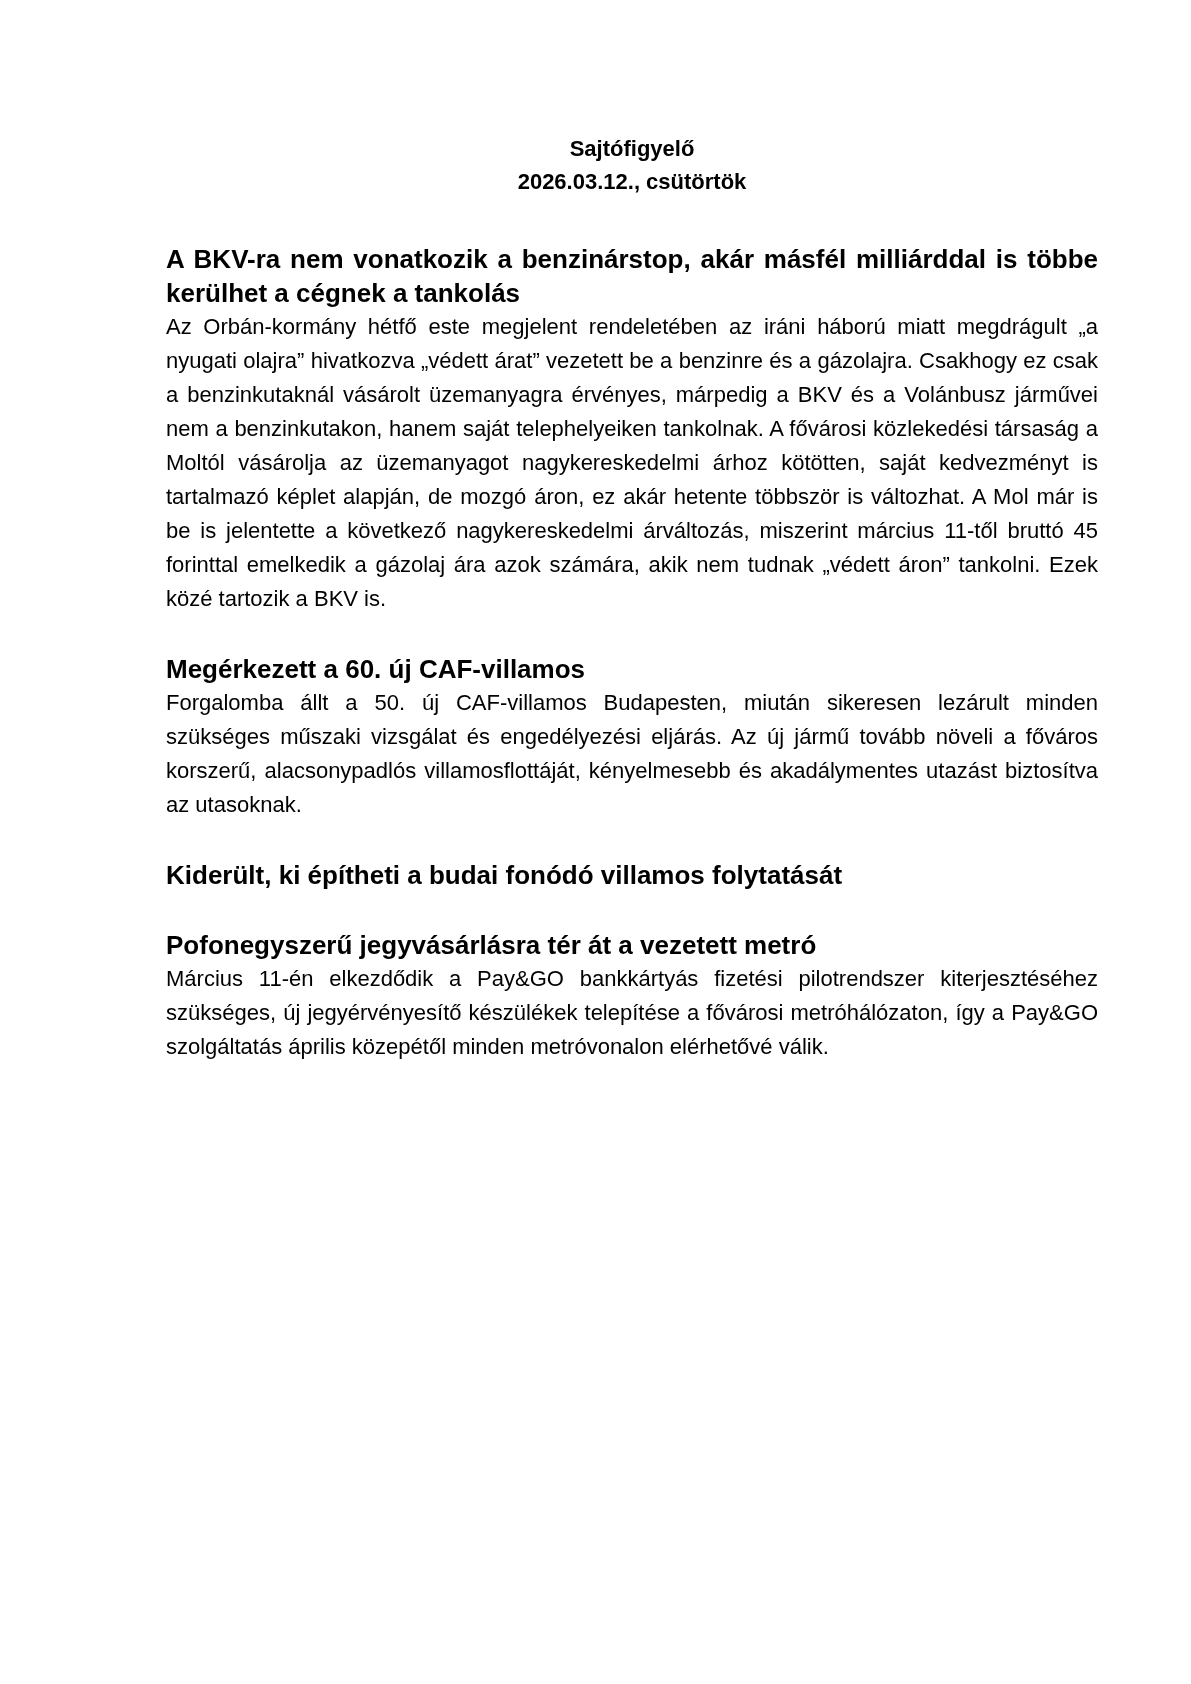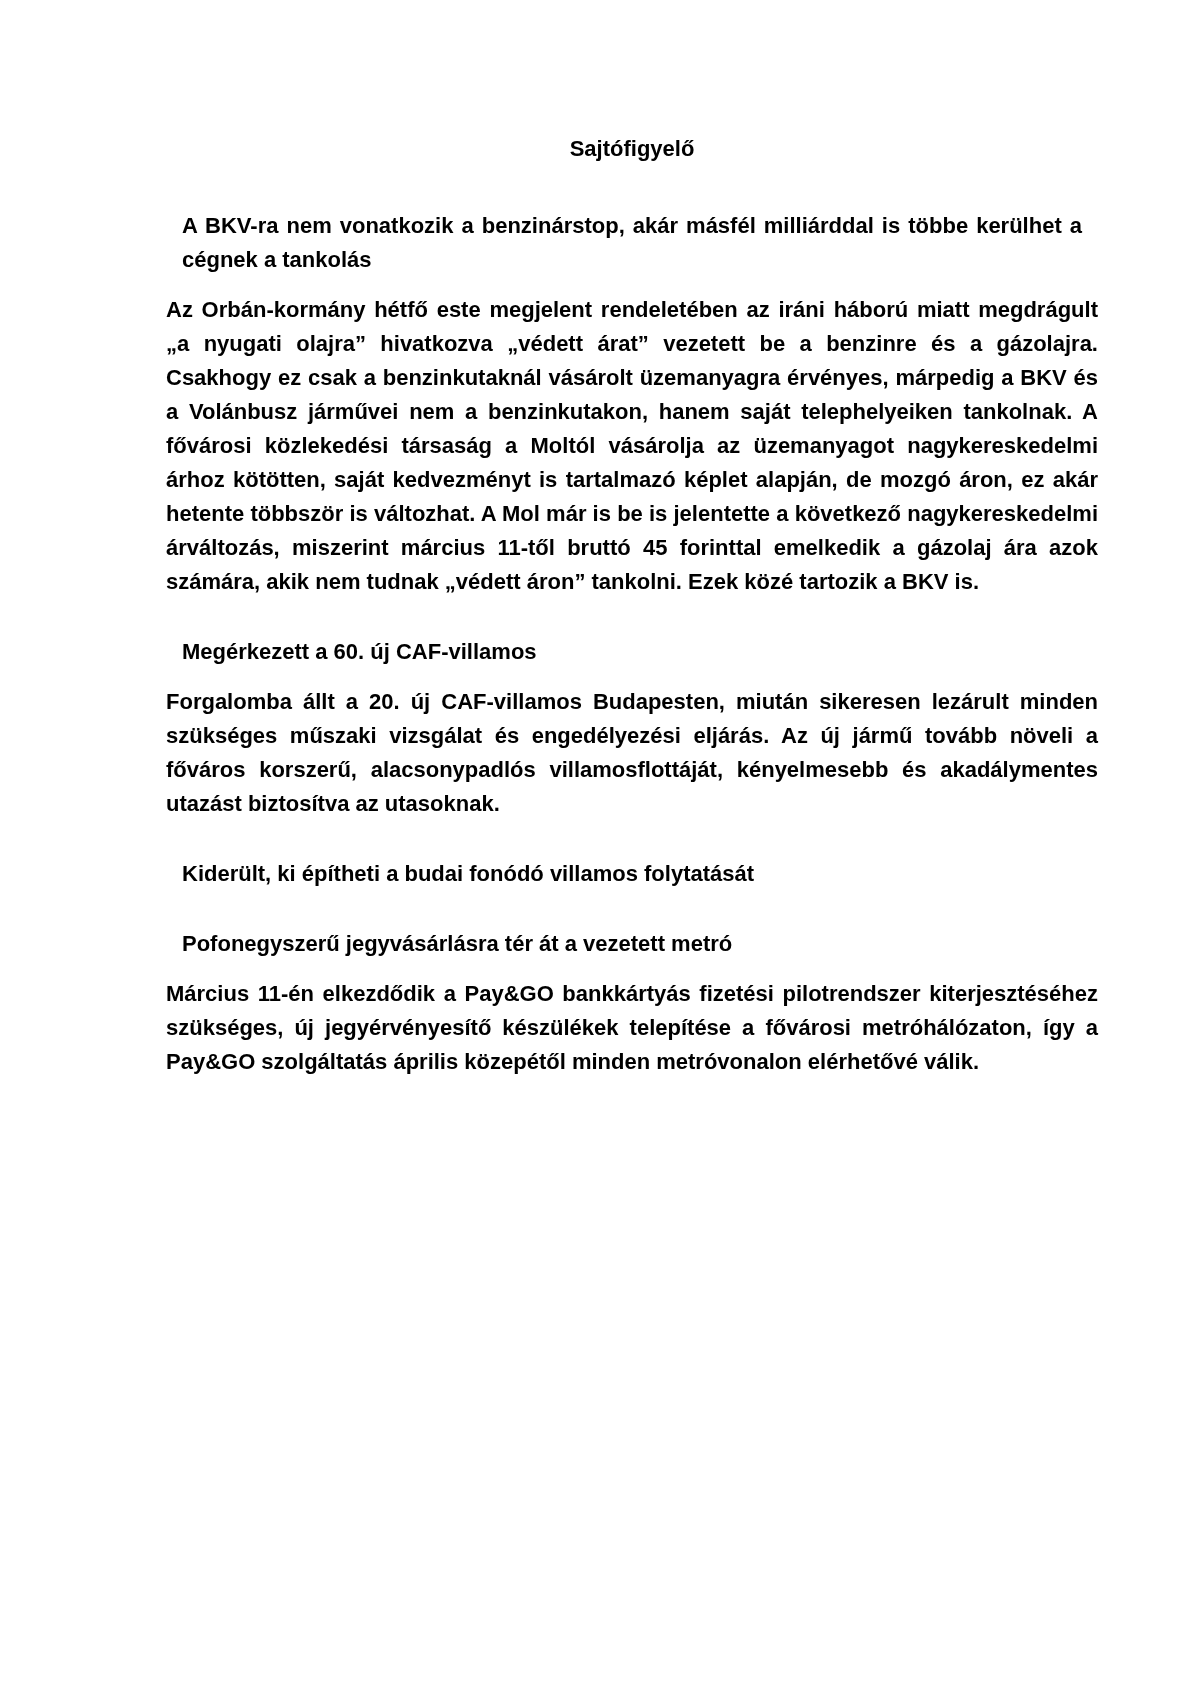--- a/index.html
+++ b/index.html
@@ -23,53 +23,54 @@
     text-align: center;
     font-weight: 700;
     font-size: 22px;
     line-height: 33px;
     margin-bottom: 44px;
   }
   .news-item {
     margin-bottom: 36px;
   }
   .news-heading {
-    margin: 16px;
-    font-size: 22px;
+    margin: 0;
+    font-size: 26px;
     line-height: 34px;
     font-weight: 700;
     text-align: justify;
   }
   .news-body {
     margin: 0;
     font-size: 22px;
     line-height: 34px;
-    font-weight: 700;
+    font-weight: 400;
     text-align: justify;
   }
 </style>
 </head>
 <body>
 
 <div class="page">
 
   <header class="doc-header">
     <div class="doc-title">Sajtófigyelő</div>
+    <div class="doc-date">2026.03.12., csütörtök</div>
   </header>
 
   <main>
 
     <article class="news-item">
       <h2 class="news-heading">A BKV-ra nem vonatkozik a benzinárstop, akár másfél milliárddal is többe kerülhet a cégnek a tankolás</h2>
       <p class="news-body">Az Orbán-kormány hétfő este megjelent rendeletében az iráni háború miatt megdrágult „a nyugati olajra” hivatkozva „védett árat” vezetett be a benzinre és a gázolajra. Csakhogy ez csak a benzinkutaknál vásárolt üzemanyagra érvényes, márpedig a BKV és a Volánbusz járművei nem a benzinkutakon, hanem saját telephelyeiken tankolnak. A fővárosi közlekedési társaság a Moltól vásárolja az üzemanyagot nagykereskedelmi árhoz kötötten, saját kedvezményt is tartalmazó képlet alapján, de mozgó áron, ez akár hetente többször is változhat. A Mol már is be is jelentette a következő nagykereskedelmi árváltozás, miszerint március 11-től bruttó 45 forinttal emelkedik a gázolaj ára azok számára, akik nem tudnak „védett áron” tankolni. Ezek közé tartozik a BKV is.</p>
     </article>
 
     <article class="news-item">
       <h2 class="news-heading">Megérkezett a 60. új CAF-villamos</h2>
-      <p class="news-body">Forgalomba állt a 20. új CAF-villamos Budapesten, miután sikeresen lezárult minden szükséges műszaki vizsgálat és engedélyezési eljárás. Az új jármű tovább növeli a főváros korszerű, alacsonypadlós villamosflottáját, kényelmesebb és akadálymentes utazást biztosítva az utasoknak.</p>
+      <p class="news-body">Forgalomba állt a 50. új CAF-villamos Budapesten, miután sikeresen lezárult minden szükséges műszaki vizsgálat és engedélyezési eljárás. Az új jármű tovább növeli a főváros korszerű, alacsonypadlós villamosflottáját, kényelmesebb és akadálymentes utazást biztosítva az utasoknak.</p>
     </article>
 
     <article class="news-item">
     </article>
 
     <article class="news-item">
       <h2 class="news-heading">Kiderült, ki építheti a budai fonódó villamos folytatását</h2>
     </article>
 
     <article class="news-item">

